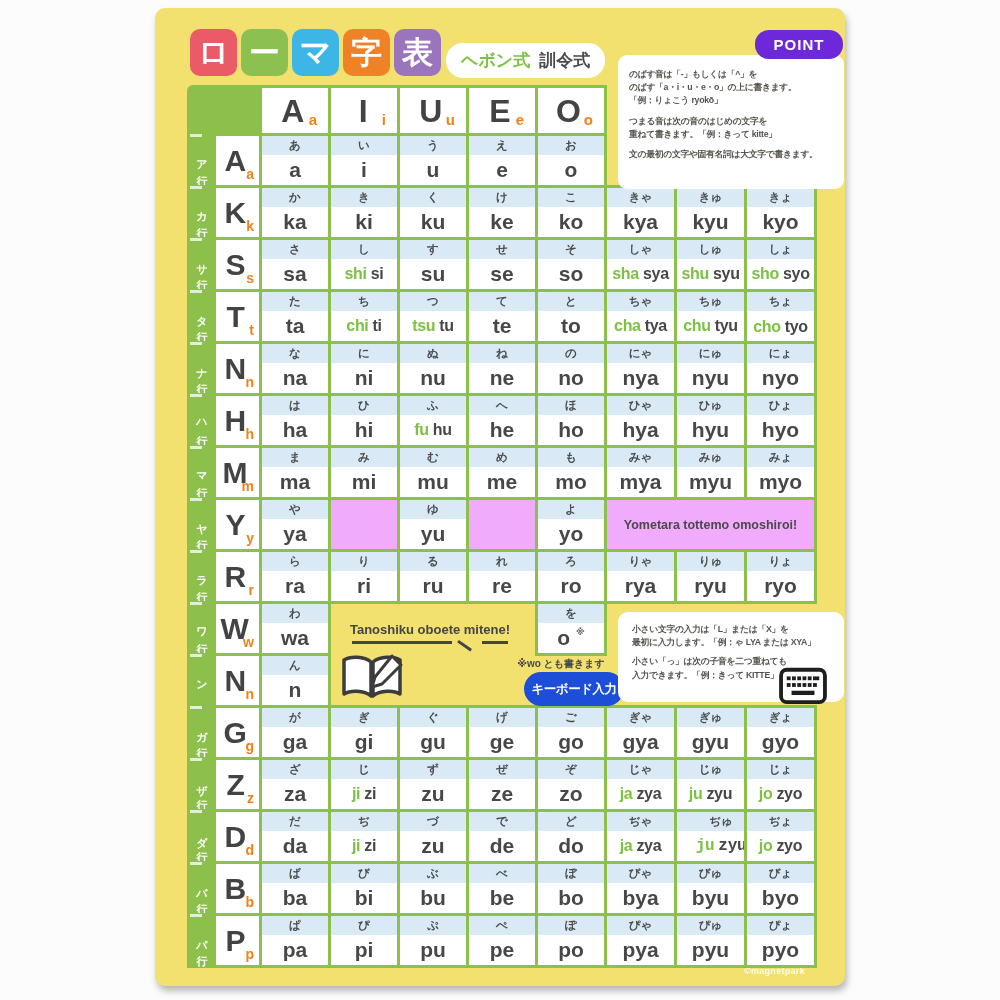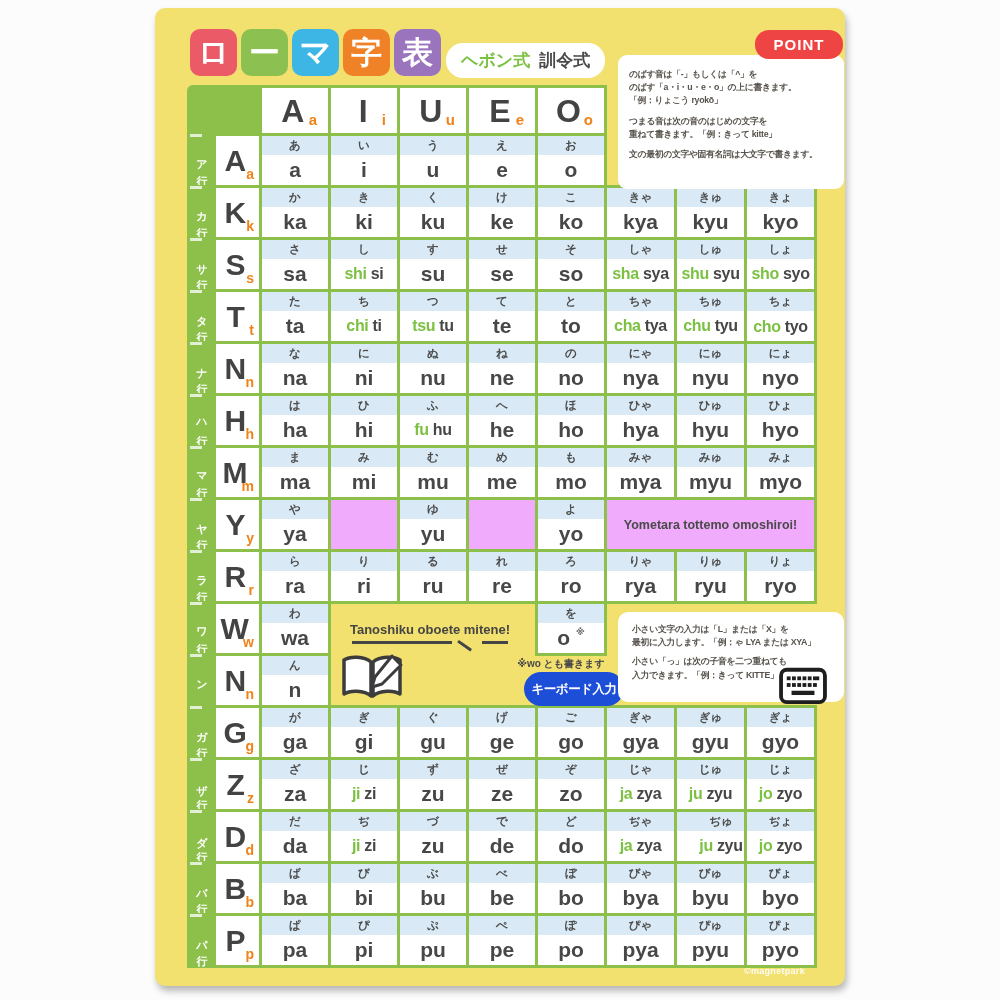--- a/index.html
+++ b/index.html
@@ -16,21 +16,21 @@
   #legend{position:absolute;left:446px;top:43px;height:35px;background:#fff;border-radius:17px;
           display:flex;align-items:center;gap:9px;padding:0 15px;}
   #legend .hep{color:#7cc141;font-size:17px;font-weight:bold;}
   #legend .kun{color:#4a4a4a;font-size:17px;font-weight:bold;}
 
   
   #point-box{position:absolute;left:618px;top:55px;width:226px;height:134px;background:#fff;
              border-radius:9px;box-sizing:border-box;padding:13px 11px 8px 11px;z-index:5;}
   #point-box p{margin:0 0 7px 0;font-size:8.8px;line-height:1.5;letter-spacing:-0.3px;
                color:#57524b;font-weight:600;}
-  #point-badge{position:absolute;left:755px;top:30px;width:88px;height:29px;background:#ef4444;
+  #point-badge{position:absolute;left:755px;top:30px;width:88px;height:29px;background:#6d28d9;
                border-radius:14px;color:#fff;font-size:15px;font-weight:bold;letter-spacing:1px;
                display:flex;align-items:center;justify-content:center;z-index:6;}
 
   
   .tcell,.ycell,.lblcell,.ltrcell,.tcorner{position:absolute;box-sizing:border-box;border:3px solid #8dc04b;}
   .tcell{background:#fff;display:flex;flex-direction:column;}
   .tcell .kana{height:19px;background:#d9eaf6;display:flex;align-items:center;justify-content:center;
                font-size:11.5px;font-weight:bold;color:#4c4c4c;}
   .tcell .rom{flex:1;display:flex;align-items:center;justify-content:center;gap:5px;
               font-weight:bold;color:#474747;font-size:21px;}
@@ -836,21 +836,21 @@
         <span>do</span>
       </div>
     </div>
     <div class="tcell" style="left: 604px; top: 809px; width: 73px; height: 55px;">
       <div class="kana">ぢゃ</div>
       <div class="rom dual">
         <span class="g">ja</span>
         <span>zya</span>
       </div>
     </div>
-    <div class="tcell" style="left: 674px; top: 809px; width: 94px; height: 55px;">
+    <div class="tcell" style="left: 674px; top: 809px; width: 94px; height: 55px; font-family: Liberation Mono, monospace;">
       <div class="kana">ぢゅ</div>
       <div class="rom dual">
         <span class="g">ju</span>
         <span>zyu</span>
       </div>
     </div>
     <div class="tcell" style="left: 744px; top: 809px; width: 73px; height: 55px;">
       <div class="kana">ぢょ</div>
       <div class="rom dual">
         <span class="g">jo</span>

